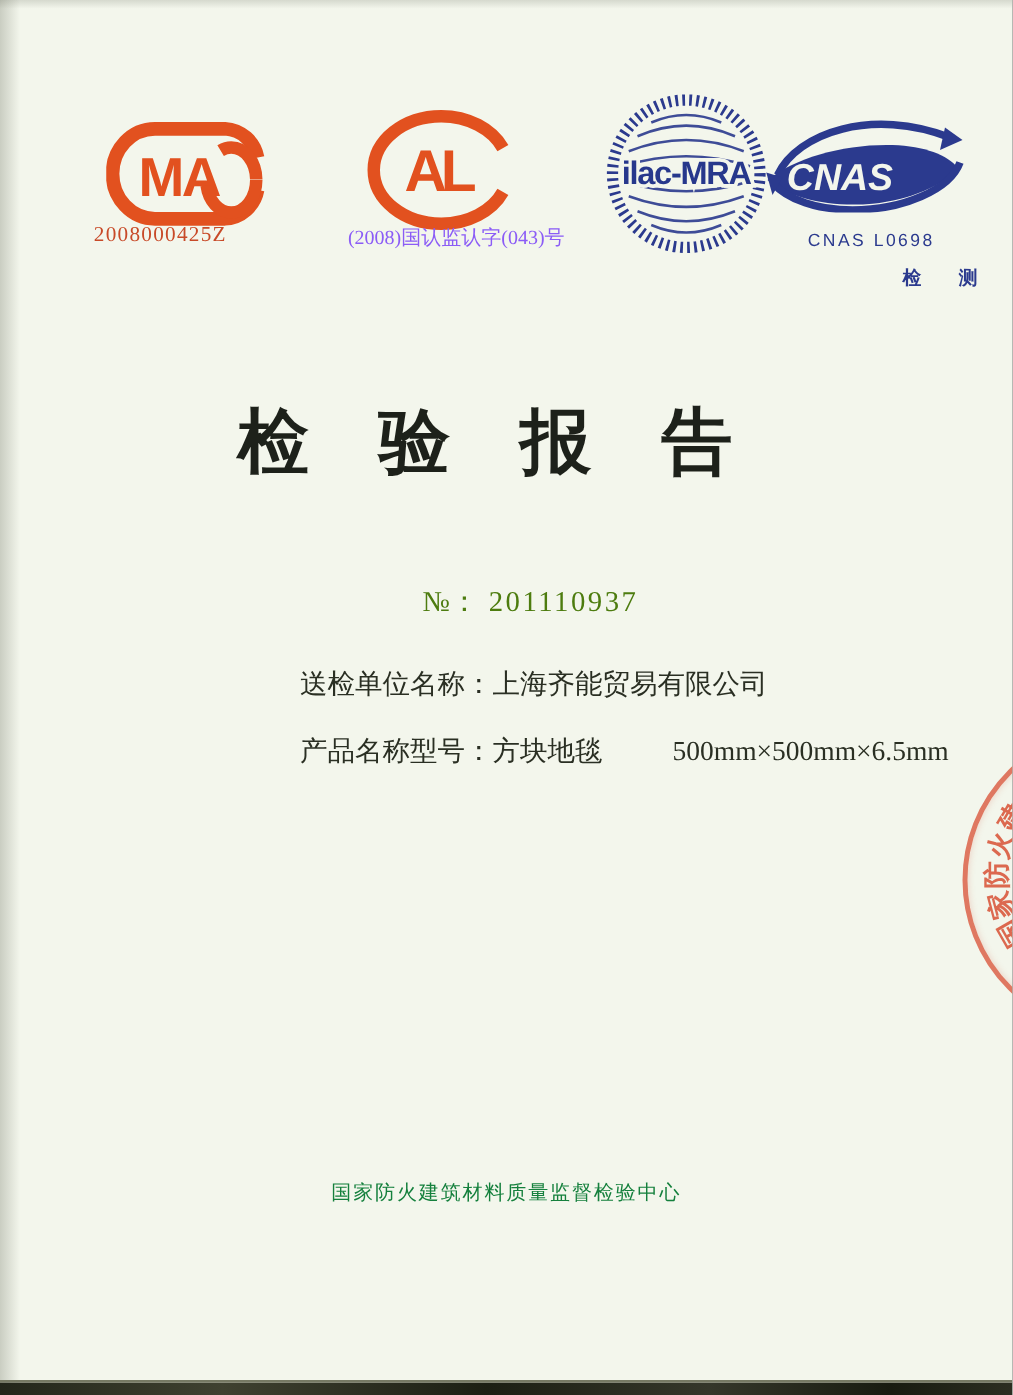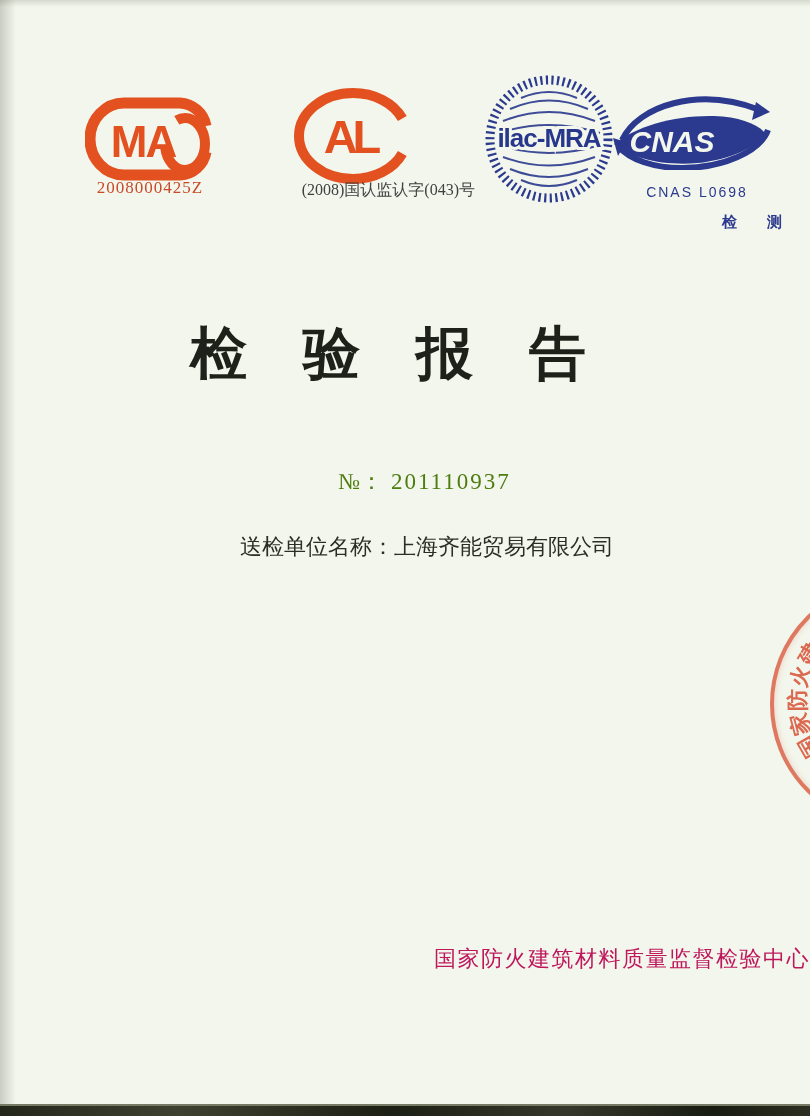--- a/index.html
+++ b/index.html
@@ -13,25 +13,25 @@
   .edge-left  { left:0; top:0; bottom:0; width:16px;
     background:linear-gradient(90deg, rgba(95,100,84,.28), rgba(95,100,84,0)); }
   .edge-top   { left:0; top:0; right:0; height:7px;
     background:linear-gradient(180deg, rgba(95,100,84,.20), rgba(95,100,84,0)); }
   .bottom-band { left:0; right:0; bottom:0; height:10px;
     border-top:2px solid #767963;
     background:linear-gradient(90deg,#23261a,#3f4130 22%,#1c1f13 48%,#35372a 70%,#181b10 88%,#2c2e21); }
 
   
   .cma-logo  { left:85px;  top:93px;  width:130px; height:92px; }
-  .cma-reg   { left:75px;  top:178px; width:150px; text-align:center;
+  .cma-reg   { left:75px;  top:178px; width:150px; 
                font-size:17px; color:#c84a28; letter-spacing:1px; }
   .cal-logo  { left:293px; top:87px;  width:144px; height:103px; }
-  .cal-cert  { left:255px; top:180px; width:220px; text-align:right;
-               font-size:16px; color:#404040; }
+  .cal-cert  { left:255px; top:180px; width:220px; text-align:center;
+               font-size:16px; color:#8b5cf6; }
   .ilac-logo { left:483px; top:73px;  width:132px; height:132px; }
   .cnas-logo { left:610px; top:82px;  width:172px; height:88px; }
   .cnas-cat  { left:612px; top:165px; width:170px; text-align:right;
                font-size:15px; font-weight:bold; color:#2b3a8e;
                font-family:Liberation Serif, serif;margin-top:48px; }
   .cnas-no   { left:612px; top:184px; width:170px; text-align:center;
                font-size:14px; letter-spacing:2px; color:#2b3a8e;
                font-family:"Liberation Sans", sans-serif; }
 
   .title {
@@ -42,23 +42,23 @@
 
   .report-no { left:338px; top:466px; font-size:23px; color:#4d7c0f; }
   .report-no .num { margin-left:8px; letter-spacing:2px; }
 
   .fields { left:200px; top:531px; font-size:22px;margin-left:40px; }
   .field-row { line-height:32px; margin-bottom:22px; white-space:nowrap; }
   .field-row .spec { margin-left:56px; }
   .label-spaced { letter-spacing:0; }
 
   .footer-org {
-    left:0; right:0; top:944px; text-align:right;
+    left:0; right:0; top:944px; text-align:center;
     font-family:"Liberation Sans", sans-serif;
-    font-size:22px; letter-spacing:1.5px; color:#be185d;
+    font-size:16px; letter-spacing:1.5px; color:#15803d;
   }
 
   
   .seal-ring { left:770px; top:580px; width:240px; height:240px;
     border:4px solid rgba(216,84,58,.78); border-radius:50%;
     box-shadow: inset 0 0 6px rgba(216,84,58,.25); }
   .seal-char { position:absolute; font-size:22px; color:rgba(215,80,52,.85);
     font-family:"Liberation Sans", sans-serif; font-weight:bold;
     transform-origin:center; white-space:nowrap; }
 
@@ -116,20 +116,23 @@
   <div class="abs title">检验报告</div>
 
   <div class="abs report-no">
     <span>№：</span><span class="num">201110937</span>
   </div>
 
   <div class="abs fields">
     <div class="field-row">
       <span>送检单位名称：</span><span>上海齐能贸易有限公司</span>
     </div>
+    <div class="field-row">
+      <span>产品名称型号：</span><span>方块地毯</span><span class="spec">500mm×500mm×6.5mm</span>
+    </div>
   </div>
 
   <div class="abs seal-ring"></div>
   <span class="seal-char" style="left:810px; top:746px; transform:translate(-50%,-50%) rotate(-120deg);">国</span>
   <span class="seal-char" style="left:801px; top:724px; transform:translate(-50%,-50%) rotate(-105deg);">家</span>
   <span class="seal-char" style="left:798px; top:700px; transform:translate(-50%,-50%) rotate(-90deg);">防</span>
   <span class="seal-char" style="left:801px; top:676px; transform:translate(-50%,-50%) rotate(-75deg);">火</span>
   <span class="seal-char" style="left:810px; top:654px; transform:translate(-50%,-50%) rotate(-60deg);">建</span>
 
   <div class="abs footer-org">国家防火建筑材料质量监督检验中心</div>

